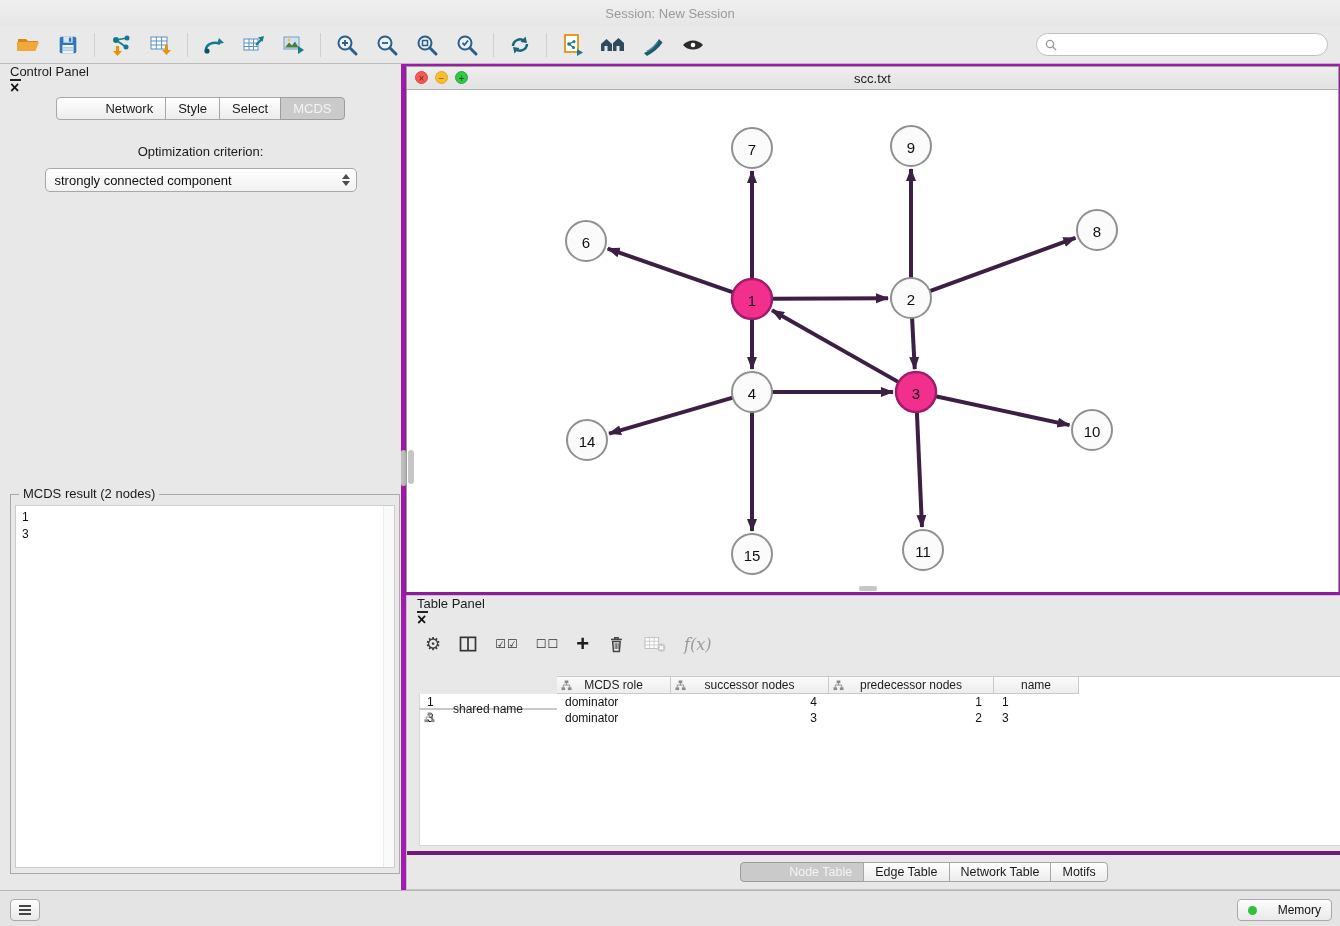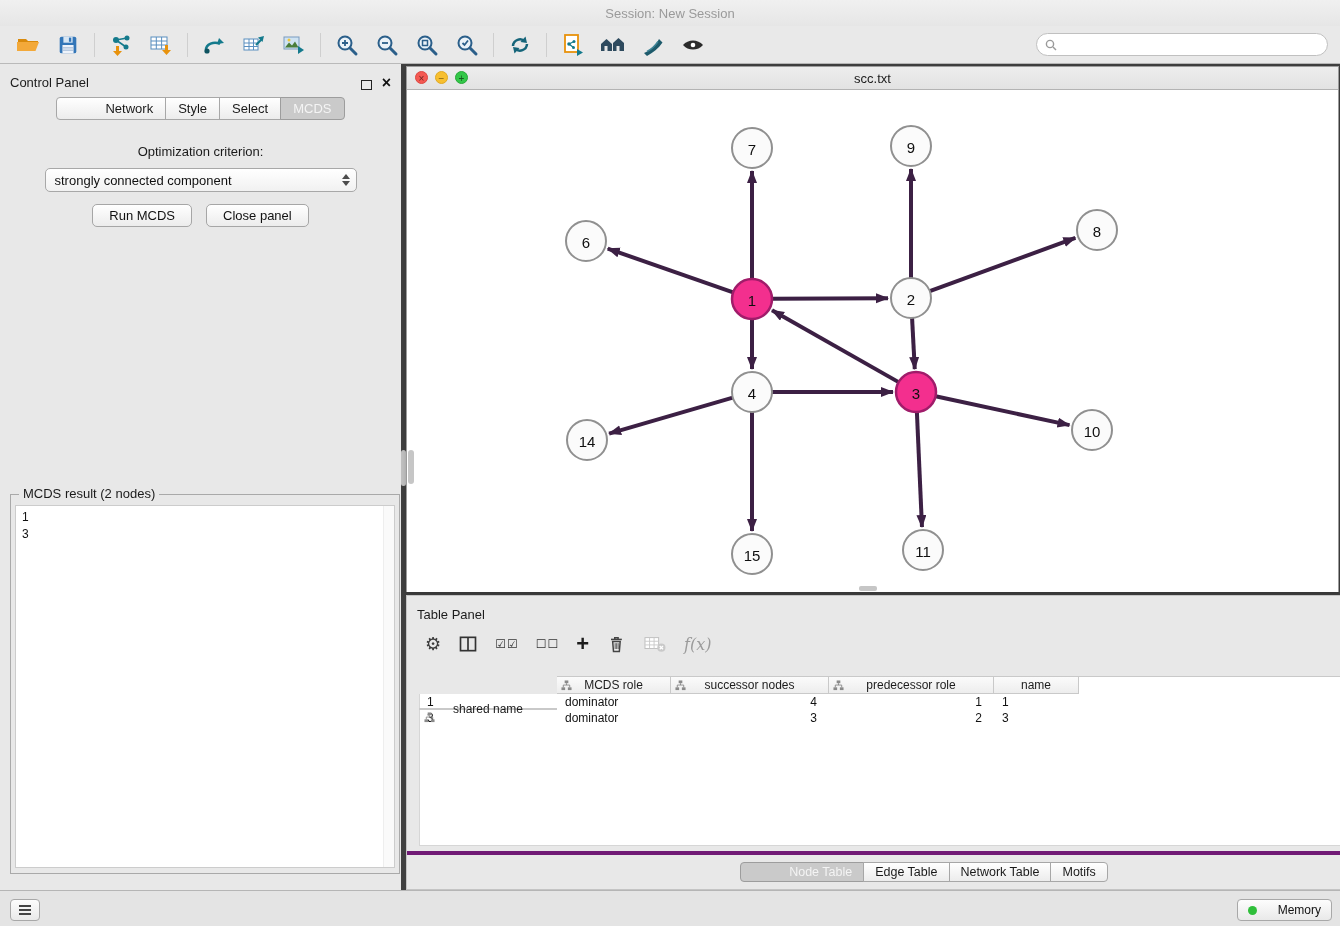--- a/index.html
+++ b/index.html
@@ -1,18 +1,18 @@
 <!DOCTYPE html>
 <html><head>
 <meta charset="utf-8">
 <style>
   html,body{margin:0;padding:0;}
   body{width:1340px;height:926px;overflow:hidden;background:#e8e8e8;
        font-family:"Liberation Sans",sans-serif;-webkit-font-smoothing:antialiased;}
-  #app{position:absolute;left:0;top:0;width:1340px;height:926px;background:#404040;}
+  #app{position:absolute;left:0;top:0;width:1340px;height:926px;background:#a21caf;}
 
   
   .titlebar{position:absolute;left:0;top:0;width:100%;height:26px;
             background:linear-gradient(#f0f0f0,#e6e6e6);
             display:flex;align-items:center;justify-content:center;}
   .titlebar span{font-size:13px;color:#9a9a9a;}
 
   
   .toolbar{position:absolute;left:0;top:26px;width:100%;height:38px;
            background:#e9e9e9;border-bottom:1px solid #b9b9b9;
@@ -21,21 +21,21 @@
       align-items:center;justify-content:center;padding:0;cursor:default;}
   .tb svg{display:block;}
   .sep{width:1px;height:24px;background:#cfcfcf;margin:0 6px;}
   .searchbox{position:absolute;right:12px;top:7px;width:292px;height:23px;
              background:#ffffff;border:1px solid #c0c0c0;border-radius:12px;
              display:flex;align-items:center;padding-left:8px;box-sizing:border-box;}
   .searchbox input{border:none;outline:none;flex:1;height:17px;font-size:12px;
                    font-family:"Liberation Sans",sans-serif;background:transparent;margin-left:5px;}
 
   
-  .phead{height:26px;display:flex;align-items:flex-end;padding:0 10px;}
+  .phead{height:26px;display:flex;align-items:flex-start;padding:0 10px;flex-direction:column;}
   .phead .ptitle{font-size:13px;color:#1c1c1c;flex:1;}
   .phead .float-btn{width:9px;height:8px;border:1.5px solid #222;margin-right:10px;cursor:default;}
   .phead .close-btn{font-size:16px;font-weight:bold;color:#111;line-height:14px;cursor:default;}
 
   
   .control-panel{position:absolute;left:0;top:64px;width:401px;height:826px;background:#e8e8e8;}
   .seg{display:inline-flex;}
   .seg .tab{border:1px solid #a7a7a7;background:linear-gradient(#ffffff,#ececec);
             padding:3px 12px;font-size:13px;color:#1a1a1a;margin-left:-1px;cursor:default;}
   .seg .tab:first-child{border-radius:4px 0 0 4px;margin-left:0;padding-left:48px;}
@@ -283,24 +283,20 @@
       <div class="tab active">MCDS</div>
     </div>
     <div class="crit-label">Optimization criterion:</div>
     <div class="dropdown">
       <span class="dd-text">strongly connected component</span>
       <span class="dd-arrows">
           <i class="up"></i>
           <i class="down"></i>
         </span>
     </div>
-    <div class="cp-buttons">
-      <button class="btn">Run MCDS</button>
-      <button class="btn">Close panel</button>
-    </div>
     <div class="groupbox">
       <span class="legend">MCDS result (2 nodes)</span>
       <div class="gb-body">
         <div class="line">1</div>
         <div class="line">3</div>
         <div class="gb-scroll"></div>
       </div>
     </div>
   </div>
 
@@ -477,21 +473,21 @@
         </div>
         <div class="th w4">
           <span class="thicon">
             <svg width="11" height="11" viewBox="0 0 12 12">
                 <rect x="4" y="0.5" width="4" height="3" fill="#8a8a8a"></rect>
                 <rect x="0.5" y="8" width="4" height="3" fill="#8a8a8a"></rect>
                 <rect x="7.5" y="8" width="4" height="3" fill="#8a8a8a"></rect>
                 <path d="M6 3.5v2M2.5 8V5.5h7V8" stroke="#8a8a8a" fill="none"></path>
               </svg>
           </span>
-          <span>predecessor role</span>
+          <span>predecessor nodes</span>
         </div>
         <div class="th w5">
           <span>name</span>
         </div>
         <div class="th-filler"></div>
       </div>
       <div class="tbody">
         <div class="trow">
           <div class="td w1 left">1</div>
           <div class="td w2 left">dominator</div>

